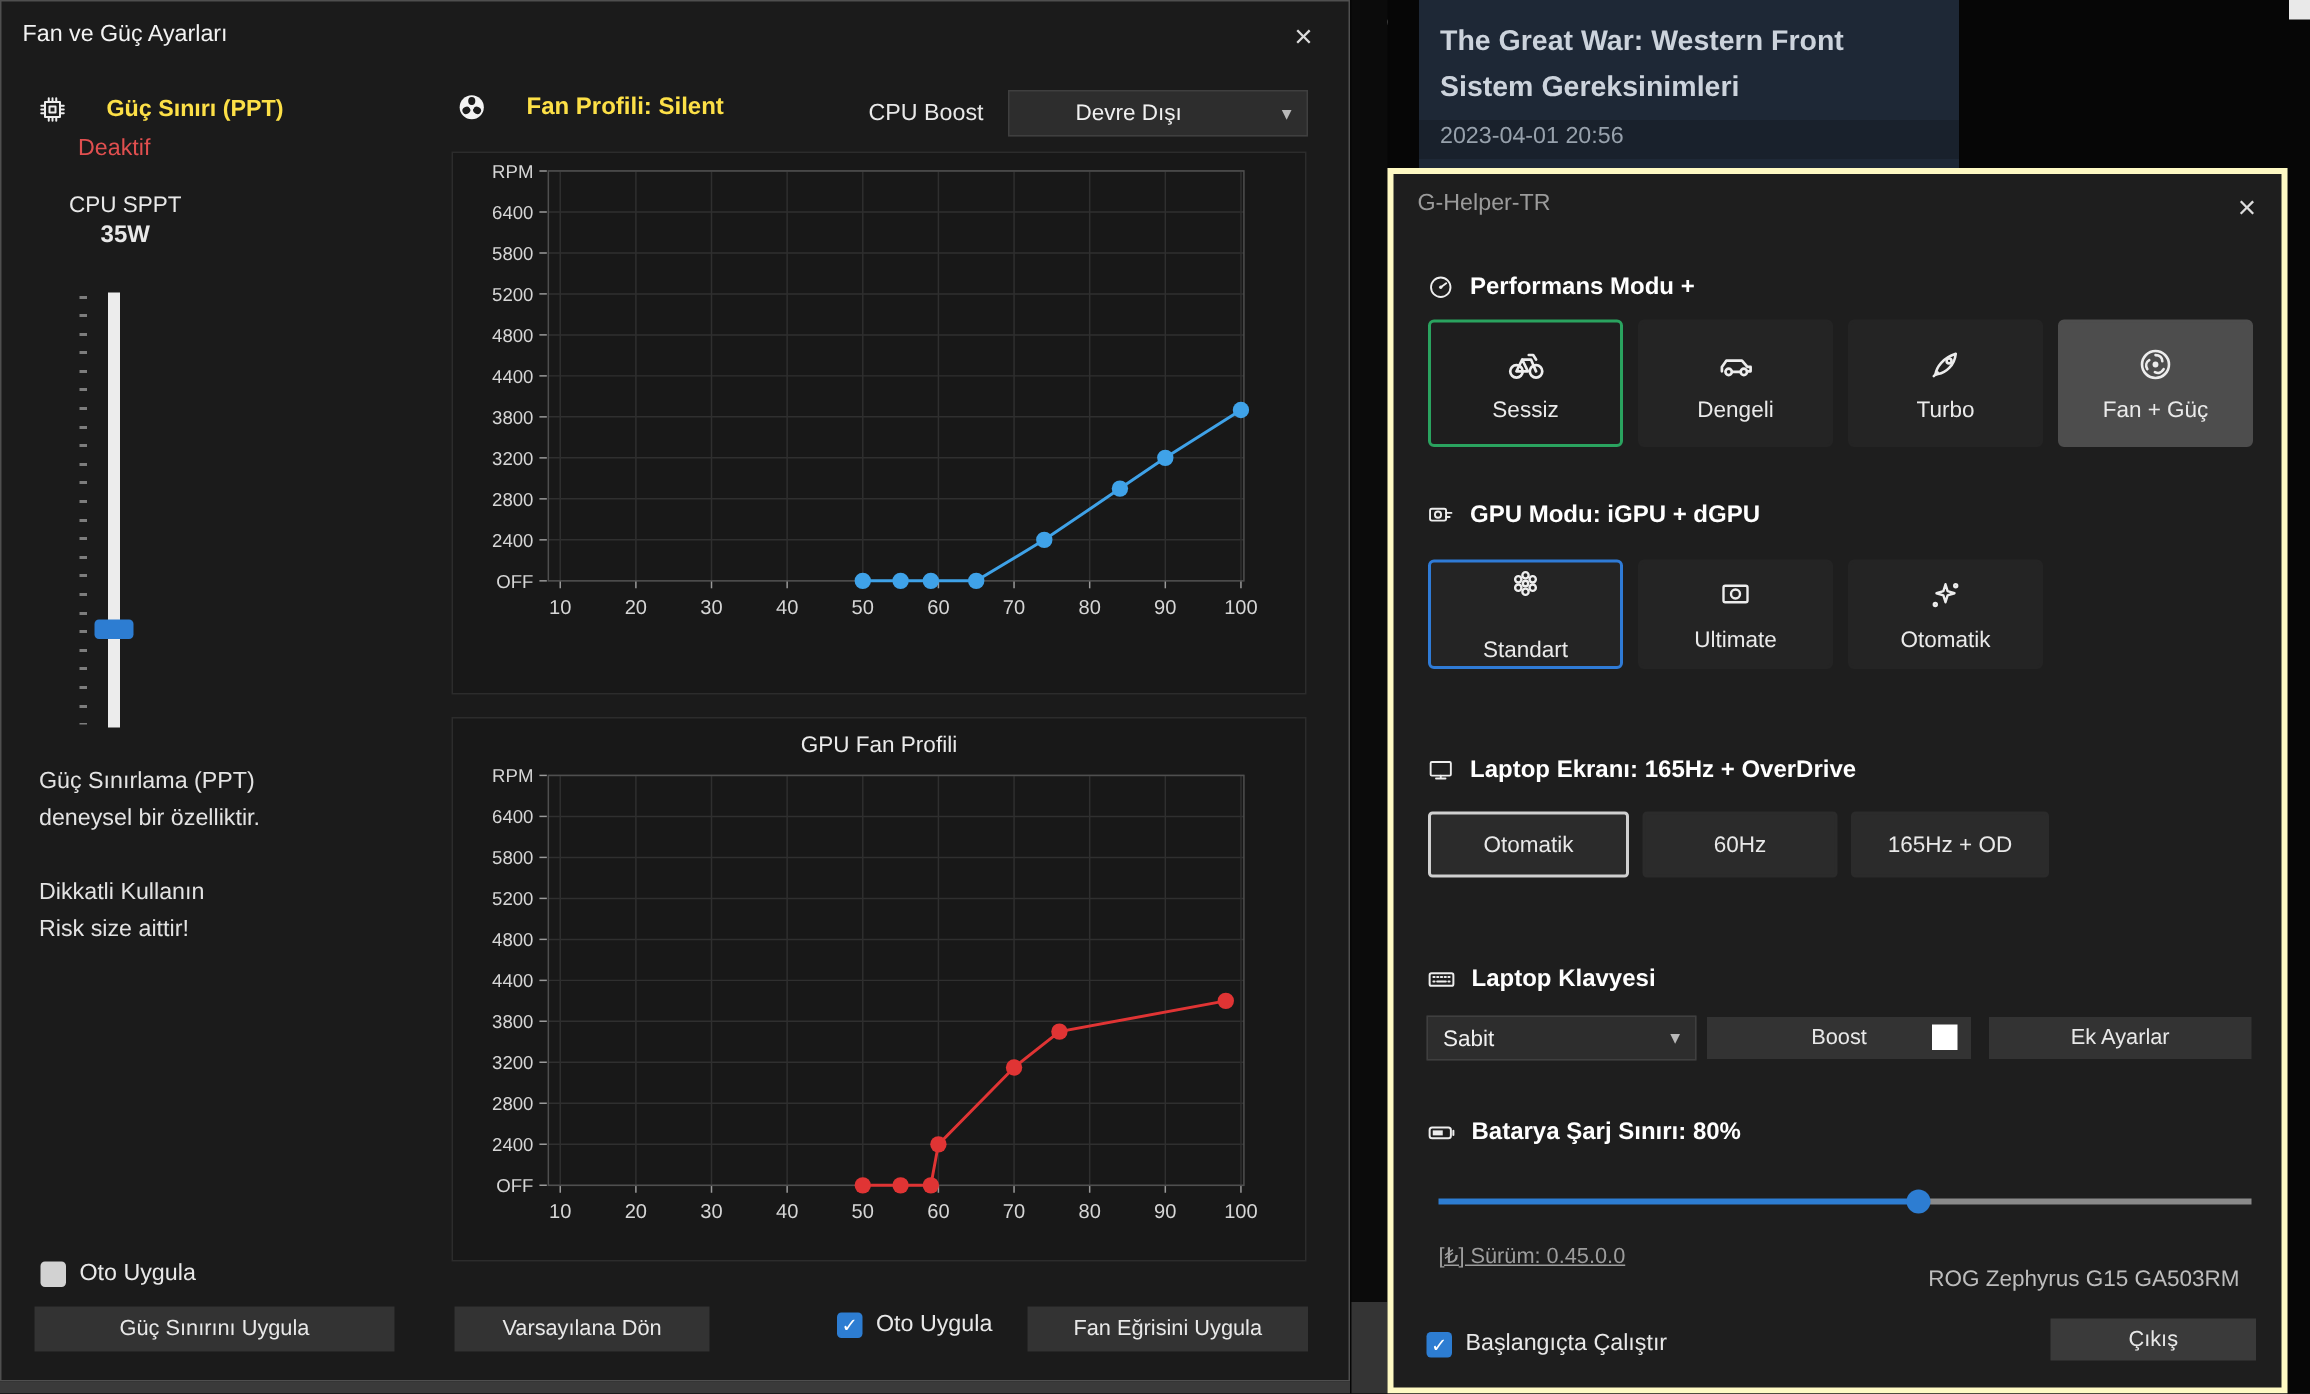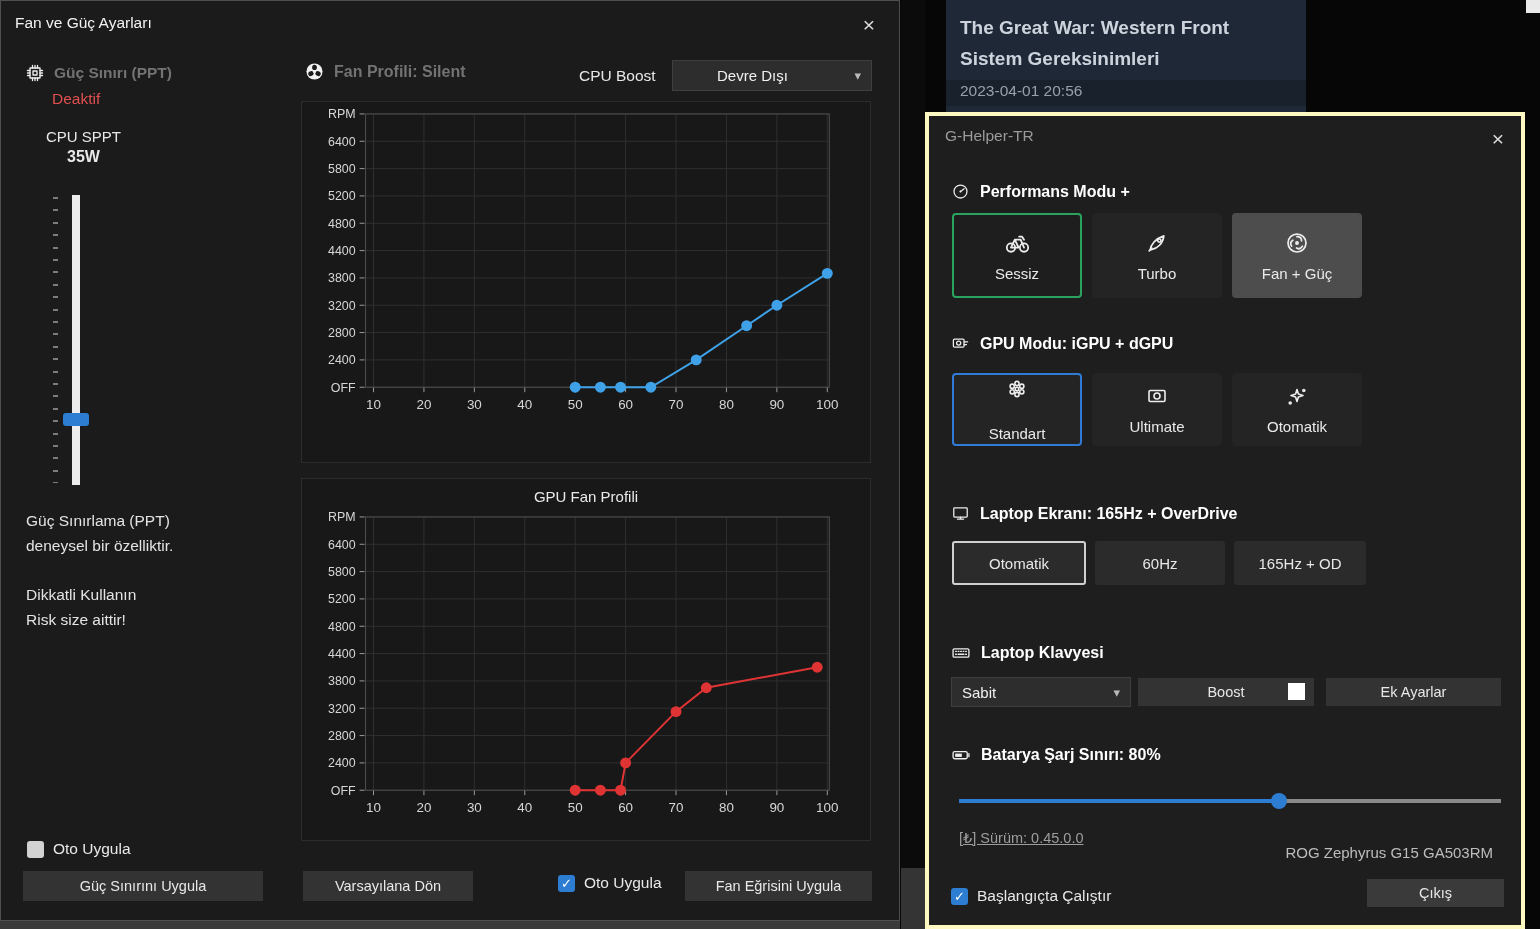--- a/index.html
+++ b/index.html
@@ -20,21 +20,21 @@
   .gap-col{left:901px;top:0;width:24px;height:929px;background:#0b0b0b;}
   .gap-col-bottom{left:901px;top:868px;width:24px;height:61px;background:#343434;}
   .bottom-strip{left:0;top:921px;width:900px;height:8px;background:#3a3a3a;}
 
   
   .fan-window{left:0;top:0;width:900px;height:921px;background:#1b1b1b;border:1px solid #4f4f4f;box-sizing:border-box;}
   .fw-title{left:14px;top:13px;font-size:15.5px;color:#f2f2f2;}
   .win-close{width:38px;height:34px;display:flex;align-items:center;justify-content:center;
              font-size:21px;color:#dcdcdc;cursor:default;}
   .fw-close{left:849px;top:7px;}
-  .hdr-row{display:flex;align-items:center;gap:9px;font-weight:bold;font-size:15.5px;color:#737373;}
+  .hdr-row{display:flex;align-items:center;gap:26px;font-weight:bold;font-size:15.5px;color:#fde047;}
   .pp-header{left:24px;top:62px;}
   .pp-status{left:51px;top:89px;color:#e04f4f;font-size:15.5px;}
   .pp-slider-title{left:10px;top:127px;width:145px;text-align:center;font-size:15px;}
   .pp-slider-value{left:10px;top:147px;width:145px;text-align:center;font-size:16px;font-weight:bold;}
   .vslider{left:52px;top:194px;width:36px;height:290px;}
   .vslider .ticks{position:absolute;left:0;top:2px;height:286px;width:5px;
     background:repeating-linear-gradient(to bottom,#7d7d7d 0 2px,transparent 2px 12.4px);}
   .vslider .groove{position:absolute;left:19px;top:0;height:100%;width:8px;background:#ececec;}
   .vslider .thumb{position:absolute;left:10px;top:218px;width:26px;height:13px;background:#2d7dd2;border-radius:3px;}
   .note{width:245px;font-size:15.5px;line-height:1.6;white-space:pre-line;color:#e3e3e3;}
@@ -345,20 +345,29 @@
   <div class="abs mode-row mr-perf">
     <div class="mode-btn sel-green">
       <svg class="ic" width="27" height="27" viewBox="0 0 24 24">
         <circle cx="6.2" cy="16.5" r="3.7"></circle>
           <circle cx="17.8" cy="16.5" r="3.7"></circle>
         <path d="M6.2 16.5l3.4-7h5.2l3 7M9.6 9.5L13 16.5H6.2M13.5 6.8h2.6l1.7 2.7"></path>
       </svg>
       <div>Sessiz</div>
     </div>
     <div class="mode-btn">
+      <svg class="ic" width="27" height="27" viewBox="0 0 24 24">
+        <path d="M3.5 16.5v-2.6l2.6-3.7h9.3l3.2 3.7h1.9v2.6h-2.1"></path>
+        <circle cx="7.5" cy="16.8" r="1.9"></circle>
+          <circle cx="16.5" cy="16.8" r="1.9"></circle>
+          <path d="M9.5 16.8h5"></path>
+      </svg>
+      <div>Dengeli</div>
+    </div>
+    <div class="mode-btn">
       <svg class="ic" width="26" height="26" viewBox="0 0 24 24">
         <path d="M5.8 18.3c.5-4.6 4.5-10.3 12.5-12.9-.8 7.4-6.2 11.6-10.9 12.5z"></path>
         <circle cx="14.2" cy="9.8" r="1.5"></circle>
           <path d="M4.8 19.2l2.4-2.4"></path>
       </svg>
       <div>Turbo</div>
     </div>
     <div class="mode-btn hl">
       <svg class="ic" width="26" height="26" viewBox="0 0 24 24">
         <circle cx="12" cy="12" r="8.3"></circle>

